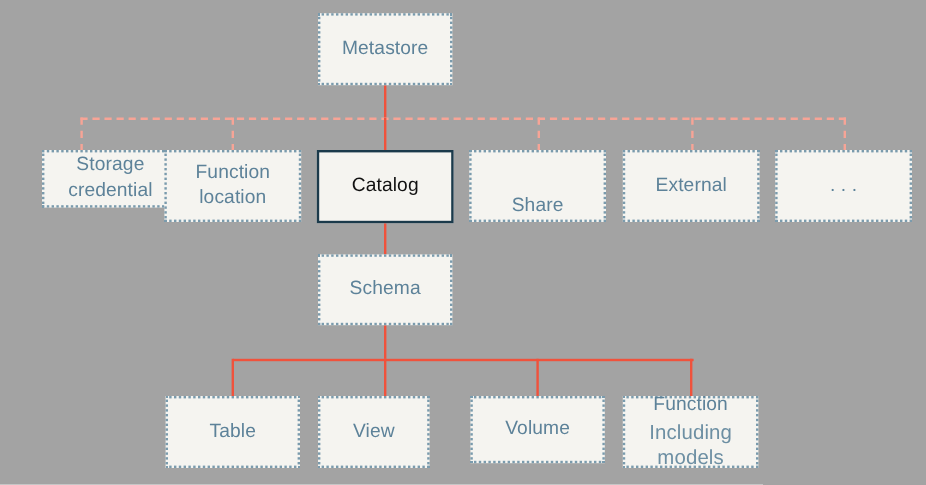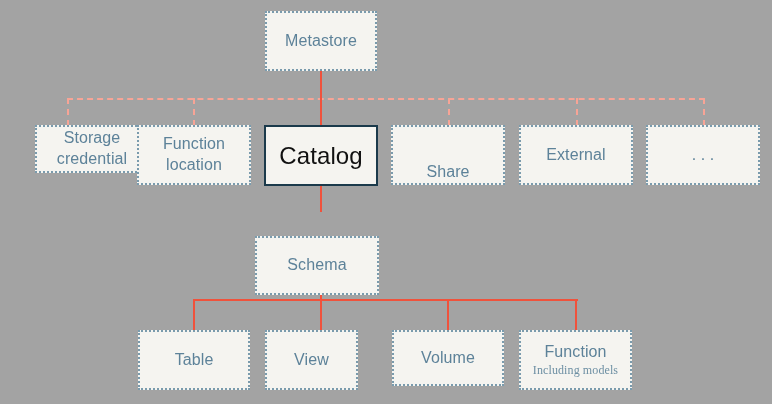--- a/index.html
+++ b/index.html
@@ -33,30 +33,29 @@
     color: #5d8299;
     font-size: 16px;
     line-height: 1.3;
     letter-spacing: 0.1px;
     z-index: 3;
   }
   .node .label {
     white-space: pre-line;
   }
   .node .sub {
-    font-size: 12px;
+    font-size: 17px;
     line-height: 1.25;
     color: #6d8fa3;
     margin-top: 1px;
-    font-family: Liberation Serif, serif;
   }
   .node.highlight {
     border: 2px solid #1b3a4b;
     color: #111111;
-    font-size: 24px;
+    font-size: 16px;
     align-items: center;
   }
 
   
   .conn {
     position: absolute;
     z-index: 1;
   }
   .conn.v-solid {
     width: 0;
@@ -125,21 +124,21 @@
   </div>
 
   <div class="node" style="left:519px; top:125px; width:114px; height:60px;">
     <span class="label">External</span>
   </div>
 
   <div class="node" style="left:646px; top:125px; width:114px; height:60px;">
     <span class="label">. . .</span>
   </div>
 
-  <div class="node" style="left:255px; top:212px; width:124px; height:59px;margin-top:24px;">
+  <div class="node" style="left:265px; top:212px; width:112px; height:59px;">
     <span class="label">Schema</span>
   </div>
 
   <div class="node" style="left:138px; top:330px; width:112px; height:60px;align-items:center;">
     <span class="label">Table</span>
   </div>
 
   <div class="node" style="left:265px; top:330px; width:93px; height:60px;">
     <span class="label">View</span>
   </div>

